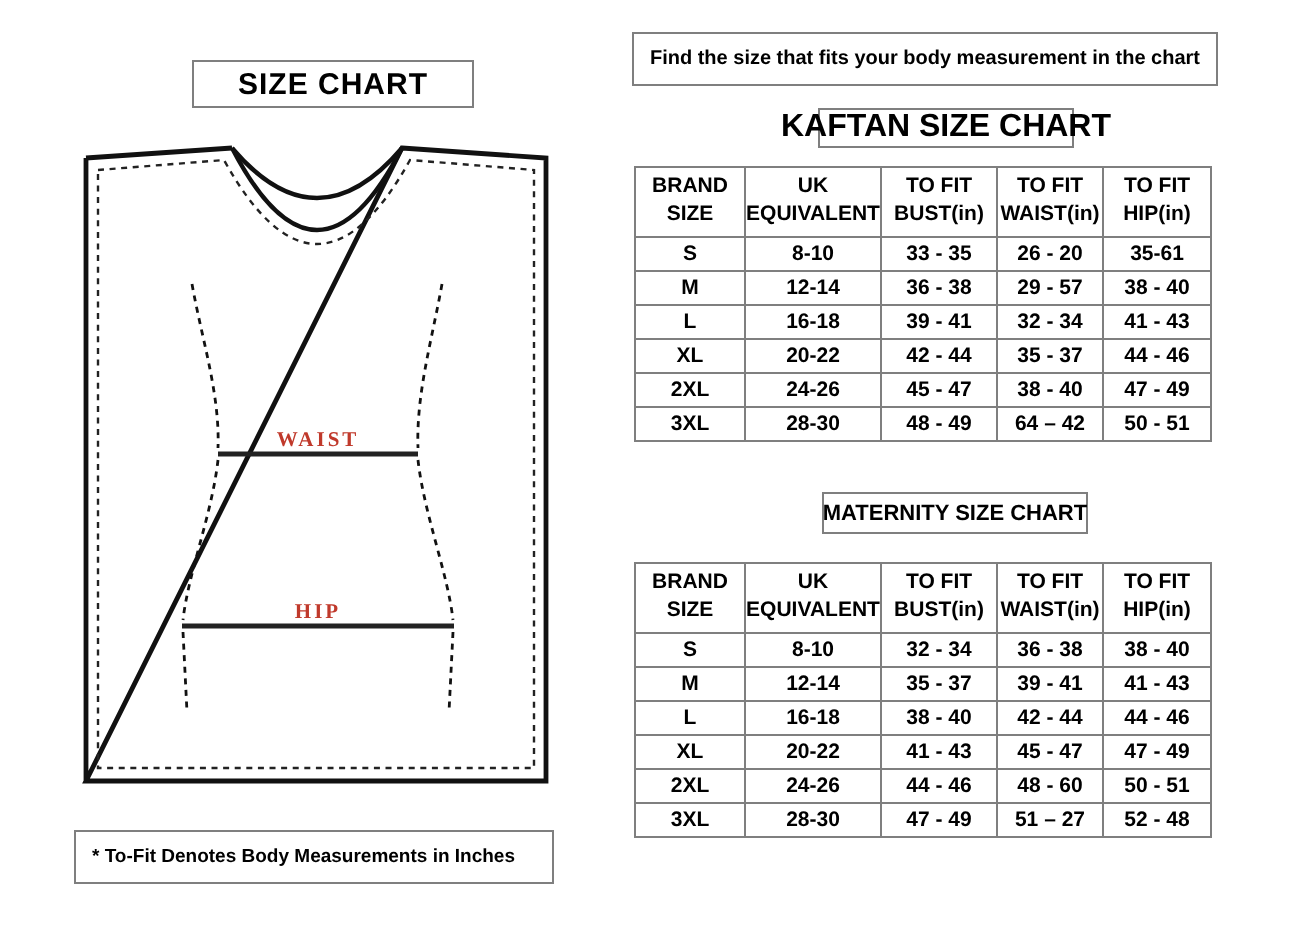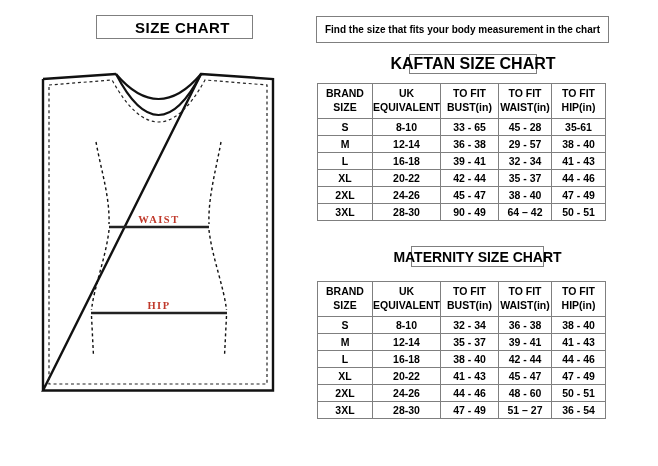--- a/index.html
+++ b/index.html
@@ -6,24 +6,24 @@
   #canvas{
     position:relative;width:658px;height:466px;background:#ffffff;
     font-family:"Liberation Sans","DejaVu Sans",sans-serif;color:#000;
     overflow:hidden;
   }
   .boxed{
     position:absolute;border:1px solid #7f7f7f;background:#fff;
     display:flex;align-items:center;justify-content:center;
     font-weight:700;white-space:nowrap;
   }
-  .title-box{left:96px;top:15px;width:139px;height:22px;font-size:15px;letter-spacing:.5px;padding-left:16px;}
+  .title-box{left:96px;top:30px;width:139px;height:22px;font-size:15px;letter-spacing:.5px;}
   .instruction-box{left:316px;top:16px;width:291px;height:25px;font-size:10px;}
   .kaftan-title-box{left:409px;top:54px;width:126px;height:18px;font-size:16px;}
-  .maternity-title-box{left:411px;top:246px;width:131px;height:19px;font-size:14px;}
+  .maternity-title-box{left:411px;top:246px;width:131px;height:19px;font-size:11px;}
   .footnote-box{left:37px;top:415px;width:240px;height:27px;font-size:9.5px;
     justify-content:flex-start;padding-left:8px;box-sizing:border-box;}
   .size-table{
     position:absolute;left:317px;width:288px;border-collapse:collapse;
     table-layout:fixed;background:#fff;
   }
   #kaftan-table{top:83px;}
   #maternity-table{top:281px;}
   .size-table th,.size-table td{
     border:1px solid #7f7f7f;text-align:center;vertical-align:middle;
@@ -62,20 +62,23 @@
     <path d="M 168,158 C 171,185 183,215 185.5,238" fill="none" stroke="#111" stroke-width="1.4" stroke-dasharray="3,2.8"></path>
     <path d="M 50.5,244 L 52.5,284" fill="none" stroke="#111" stroke-width="1.4" stroke-dasharray="3,2.8"></path>
     <path d="M 185.5,244 L 183.5,284" fill="none" stroke="#111" stroke-width="1.4" stroke-dasharray="3,2.8"></path>
 
     <line x1="68" y1="155" x2="168" y2="155" stroke="#222" stroke-width="2.4"></line>
     <line x1="50" y1="241" x2="186" y2="241" stroke="#222" stroke-width="2.4"></line>
     <text x="118" y="151" text-anchor="middle" class="measure-label" fill="#c0392b">WAIST</text>
     <text x="118" y="237" text-anchor="middle" class="measure-label" fill="#c0392b">HIP</text>
   </svg>
 
+  <div class="boxed footnote-box">
+    <span>* To-Fit Denotes Body Measurements in Inches</span>
+  </div>
 
   <div class="boxed instruction-box">
     <span>Find the size that fits your body measurement in the chart</span>
   </div>
 
   <div class="boxed kaftan-title-box">
     <span>KAFTAN SIZE CHART</span>
   </div>
 
   <table id="kaftan-table" class="size-table">
@@ -97,22 +100,22 @@
           <th>TO FIT
 WAIST(in)</th>
           <th>TO FIT
 HIP(in)</th>
         </tr>
       </thead>
       <tbody>
         <tr>
           <td>S</td>
           <td>8-10</td>
-          <td>33 - 65</td>
-          <td>45 - 28</td>
+          <td>33 - 35</td>
+          <td>26 - 20</td>
           <td>35-61</td>
         </tr>
         <tr>
           <td>M</td>
           <td>12-14</td>
           <td>36 - 38</td>
           <td>29 - 57</td>
           <td>38 - 40</td>
         </tr>
         <tr>
@@ -132,21 +135,21 @@
         <tr>
           <td>2XL</td>
           <td>24-26</td>
           <td>45 - 47</td>
           <td>38 - 40</td>
           <td>47 - 49</td>
         </tr>
         <tr>
           <td>3XL</td>
           <td>28-30</td>
-          <td>90 - 49</td>
+          <td>48 - 49</td>
           <td>64 – 42</td>
           <td>50 - 51</td>
         </tr>
       </tbody>
     </table>
 
   <div class="boxed maternity-title-box">
     <span>MATERNITY SIZE CHART</span>
   </div>
 
@@ -206,18 +209,18 @@
           <td>24-26</td>
           <td>44 - 46</td>
           <td>48 - 60</td>
           <td>50 - 51</td>
         </tr>
         <tr>
           <td>3XL</td>
           <td>28-30</td>
           <td>47 - 49</td>
           <td>51 – 27</td>
-          <td>36 - 54</td>
+          <td>52 - 48</td>
         </tr>
       </tbody>
     </table>
 
 </div>
 
 </body></html>

